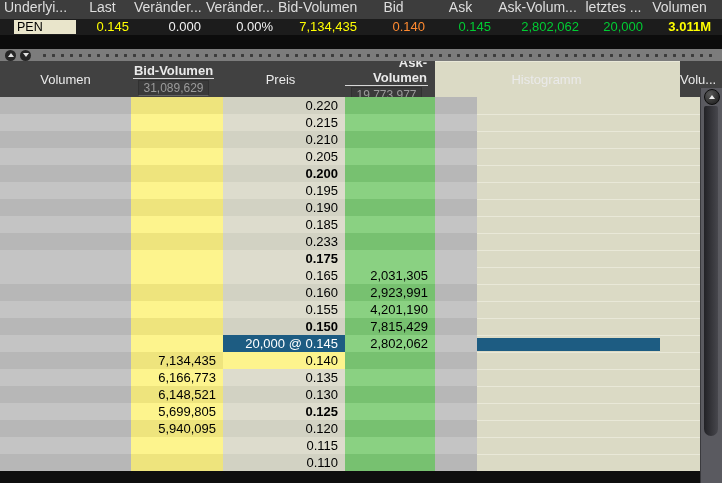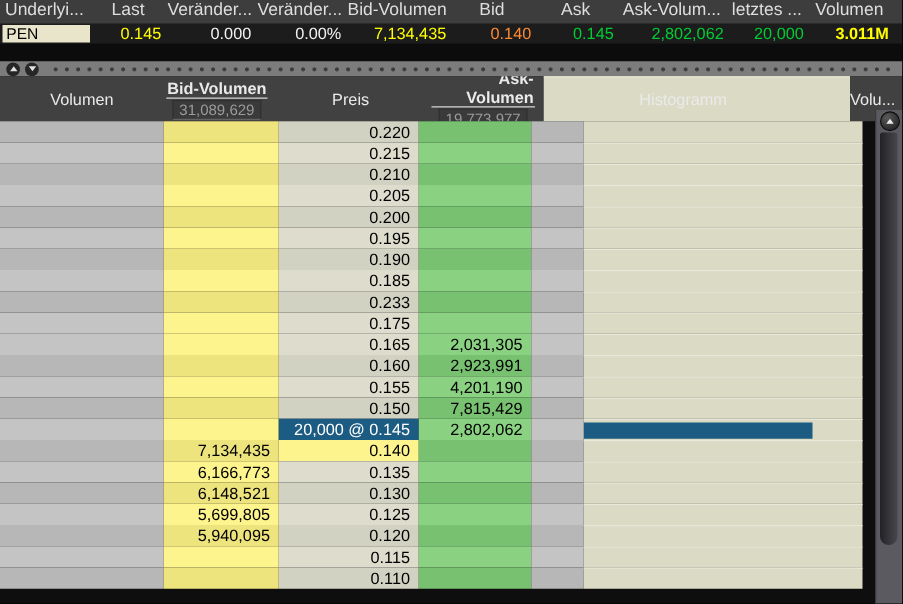--- a/index.html
+++ b/index.html
@@ -8,21 +8,21 @@
 
   .app { position:relative; width:722px; height:483px; overflow:hidden; background:#0e0e0e; }
 
   
   .q-head { display:flex; height:19px; background:#3d3d3d; color:#dedede; font-size:14px; line-height:14px; }
   .qc { text-align:center; padding-right:5px; white-space:nowrap; overflow:hidden; }
   .qc.left { text-align:left; padding-left:4px; }
   .q-vals { display:flex; height:16px; background:#1c1c1c; font-size:13px; line-height:16px; }
   .qv { text-align:right; padding-right:5px; white-space:nowrap; overflow:hidden; }
   .qv.left { text-align:left; padding:1px 0 0 2px; }
-  .pen-chip { display:block; width:70px; height:14px; line-height:14px; background:#e9e5cb; color:#000; padding-left:3px; font-size:12.5px; }
+  .pen-chip { display:block; width:70px; height:14px; line-height:14px; background:#e9e5cb; color:#000; padding-left:3px; font-size:12.5px;margin-left:12px; }
   .q-yellow { color:var(--quote-yellow); }
   .q-white  { color:#f2f2f2; }
   .q-orange { color:var(--quote-orange); }
   .q-green  { color:var(--quote-green); }
   .q-yellow-bold { color:var(--quote-yellow); font-weight:bold; }
 
   .gap { height:14px; background:#0c0c0c; }
 
   
   .splitter { height:12px; background:#7c7c7c; display:flex; align-items:center; padding-left:5px; }
@@ -45,34 +45,34 @@
   .dh-title { font-weight:bold; border-bottom:1px solid #d6d6d6; line-height:15px; padding:0 1px; }
   .dh-total { font-size:12px; color:#9b9b9b; line-height:14px; background:#3a3a3a;
               border:1px solid #313131; border-bottom-color:#636363; padding:0 4px; margin-top:1px; }
 
   
   .rows { width:700px; }
   .row { display:flex; height:17px; font-size:13px; line-height:17px; color:#000; }
   .c { height:17px; overflow:hidden; white-space:nowrap; flex:none; }
   .c-vol  { width:131px; }
   .c-bidvol { width:92px; text-align:right; padding-right:7px; }
-  .c-price  { width:112px; text-align:right; padding-right:7px; }
+  .c-price  { width:122px; text-align:right; padding-right:7px; }
   .c-askvol { width:90px; text-align:right; padding-right:7px; }
   .c-vol2 { width:42px; }
   .c-hist { width:223px; background:#dbdac5; border-top:1px solid #e9e8d8; }
   .row:first-child .c-hist { border-top:none; }
   .dark  .c-vol, .dark  .c-vol2 { background:#b7b7b7; }
   .light .c-vol, .light .c-vol2 { background:#c4c4c4; }
   .dark  .c-bidvol { background:#eee47d; }
   .light .c-bidvol { background:#fdf48d; }
   .dark  .c-price { background:#d2d2c3; }
   .light .c-price { background:#dddccd; }
   .dark  .c-askvol { background:#77c170; }
   .light .c-askvol { background:#8ad182; }
-  .b { font-weight:normal; }
+  .b { font-weight:bold; }
   .last-trade { background:var(--accent-blue) !important; color:#fff; }
   .best-bid { background:#fdf48d !important; }
   .hist-bar { height:13px; margin-top:2px; background:var(--accent-blue); }
 
   
   .scrollbar { position:absolute; top:88px; right:0; width:22px; height:395px; background:#5a5a60; border-left:1px solid #3a3a3e; }
   .sb-btn { width:16px; height:16px; margin:1px auto 0; border-radius:50%;
             background:radial-gradient(circle at 35% 30%, #5a5a5a, #191919);
             border:1px solid #0d0d0d; display:flex; align-items:center; justify-content:center; cursor:pointer; }
   .sb-btn .tri-up { border-bottom-color:#ececec; }

